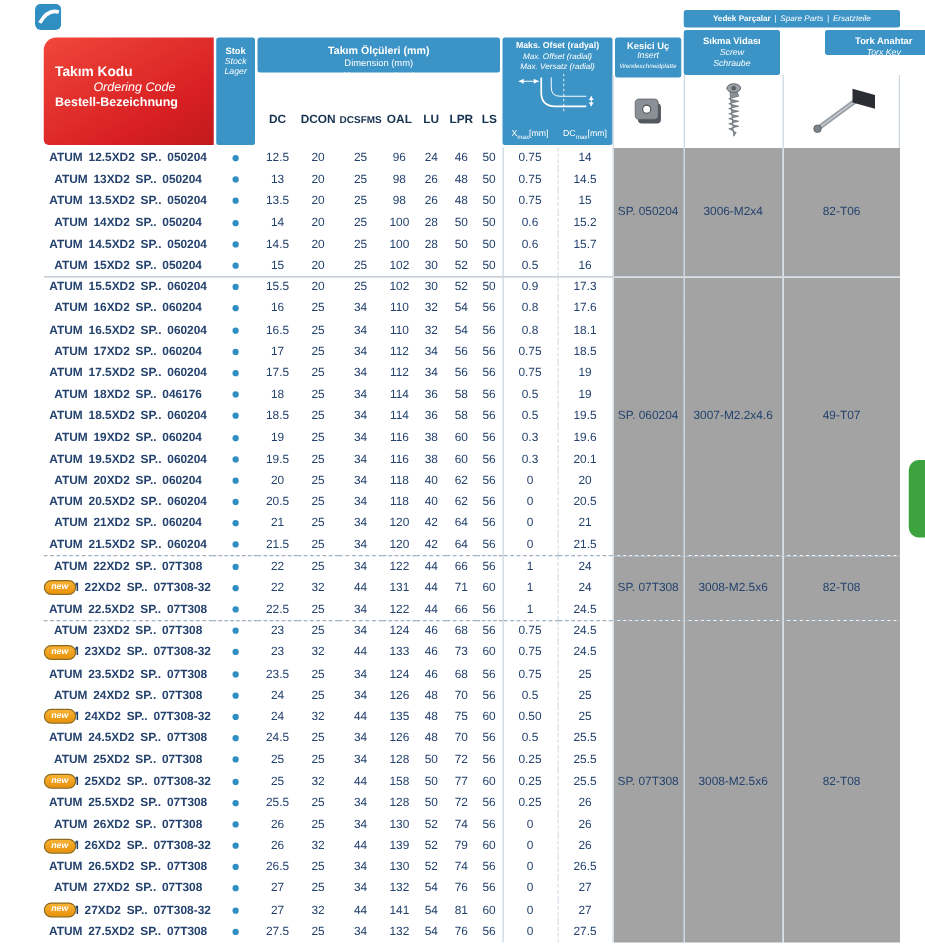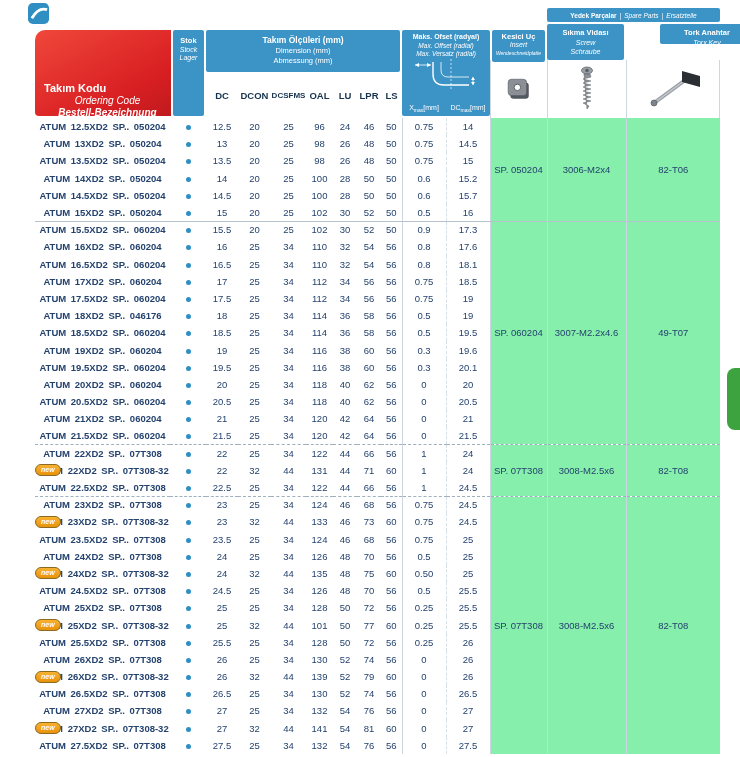--- a/index.html
+++ b/index.html
@@ -12,30 +12,30 @@
   .abs{position:absolute;}
 
   
   #brand-logo{left:28px;top:3px;width:21px;height:21px;}
   #red-box{
     left:35px;top:30px;width:136px;height:86px;
     background:linear-gradient(150deg,#f0473b 0%,#d81f22 70%,#c01a1e 100%);
     border-radius:10px 0 0 4px;color:#fff;box-sizing:border-box;
     padding:22px 0 0 9px;
   }
-  #red-box .l1{font-weight:bold;font-size:11px;line-height:13px;margin-top:30px;}
+  #red-box .l1{font-weight:bold;font-size:11px;line-height:13px;}
   #red-box .l2{font-style:italic;font-size:10px;line-height:12px;text-align:center;}
-  #red-box .l3{font-style:italic;font-weight:bold;font-size:10px;line-height:12px;text-align:center;}
+  #red-box .l3{font-weight:bold;font-size:10px;line-height:12px;}
 
   #stock-box{left:173px;top:30px;width:31px;height:86px;border-radius:2px;box-sizing:border-box;padding-top:7px;}
   #stock-box div{font-size:7px;line-height:8.5px;text-align:center;}
   #stock-box .b{font-weight:bold;font-size:7.5px;}
   #stock-box .i{font-style:italic;}
 
-  #dims-box{left:206px;top:30px;width:194px;height:42px;border-radius:2px;box-sizing:border-box;padding-top:5px;}
+  #dims-box{left:206px;top:30px;width:194px;height:28px;border-radius:2px;box-sizing:border-box;padding-top:5px;}
   #dims-box div{text-align:center;}
   #dims-box .l1{font-weight:bold;font-size:8.5px;line-height:11px;}
   #dims-box .l2,#dims-box .l3{font-size:7.5px;line-height:10px;}
 
   #dim-cols{left:206px;top:72px;width:196px;height:46px;display:flex;align-items:center;}
   #dim-cols div{font-weight:bold;font-size:9.5px;color:#16324f;text-align:center;}
   #dim-cols div:nth-child(3){font-size:8px;}
 
   #offset-box{left:402px;top:30px;width:88px;height:86px;border-radius:2px;box-sizing:border-box;
     display:flex;flex-direction:column;padding-top:3px;}
@@ -76,21 +76,21 @@
   #body-table td{padding:0;font-size:9.5px;color:#24426e;text-align:center;vertical-align:middle;overflow:hidden;white-space:nowrap;}
   td.code-cell{text-align:right;padding-right:5px;font-weight:bold;font-size:8.5px;color:#101f3a;position:relative;word-spacing:2px;}
   .new-badge{
     position:absolute;left:0;top:50%;transform:translateY(-50%);
     background:linear-gradient(#f9b233,#e8920c);color:#fff;font-style:italic;font-weight:bold;
     font-size:7px;line-height:9px;padding:0 5px 1px 5px;border-radius:7px;border:1px solid #8d6a1d;word-spacing:0;
   }
   .dot{width:5px;height:5px;border-radius:50%;background:#2f8fc2;display:inline-block;vertical-align:middle;}
   td.bl{border-left:1px solid #ccd6e0;}
   td.bld{border-left:1px dashed #d7dfe7;}
-  td.sp-cell{font-size:10px;color:#1c3c64;background:#86efac;}
+  td.sp-cell{font-size:10px;color:#1c3c64;background:#a3a3a3;}
   tr.gend.solid td{border-bottom:1px solid #b7c2cd;}
   tr.gend.dashed td{border-bottom:1px dashed #9fb0bf;}
   td.sp-cell.solid-b{border-bottom:1px solid #b7c2cd;}
   td.sp-cell.dashed-b{border-bottom:1px dashed #9fb0bf;}
 </style>
 </head>
 <body>
 
 <svg id="brand-logo" class="abs" viewBox="0 0 22 22" width="21" height="21">
   <rect width="22" height="22" rx="5" fill="#2f8fc2"></rect>
@@ -605,21 +605,21 @@
         <td>56</td>
         <td class="bl">0.25</td>
         <td class="bld">25.5</td>
       </tr>
       <tr>
         <td class="code-cell"><span class="new-badge">new</span><span>ATUM 25XD2 SP.. 07T308-32</span></td>
         <td><span class="dot"></span></td>
         <td>25</td>
         <td>32</td>
         <td>44</td>
-        <td>101</td>
+        <td>158</td>
         <td>50</td>
         <td>77</td>
         <td>60</td>
         <td class="bl">0.25</td>
         <td class="bld">25.5</td>
       </tr>
       <tr>
         <td class="code-cell"><span>ATUM 25.5XD2 SP.. 07T308</span></td>
         <td><span class="dot"></span></td>
         <td>25.5</td>

